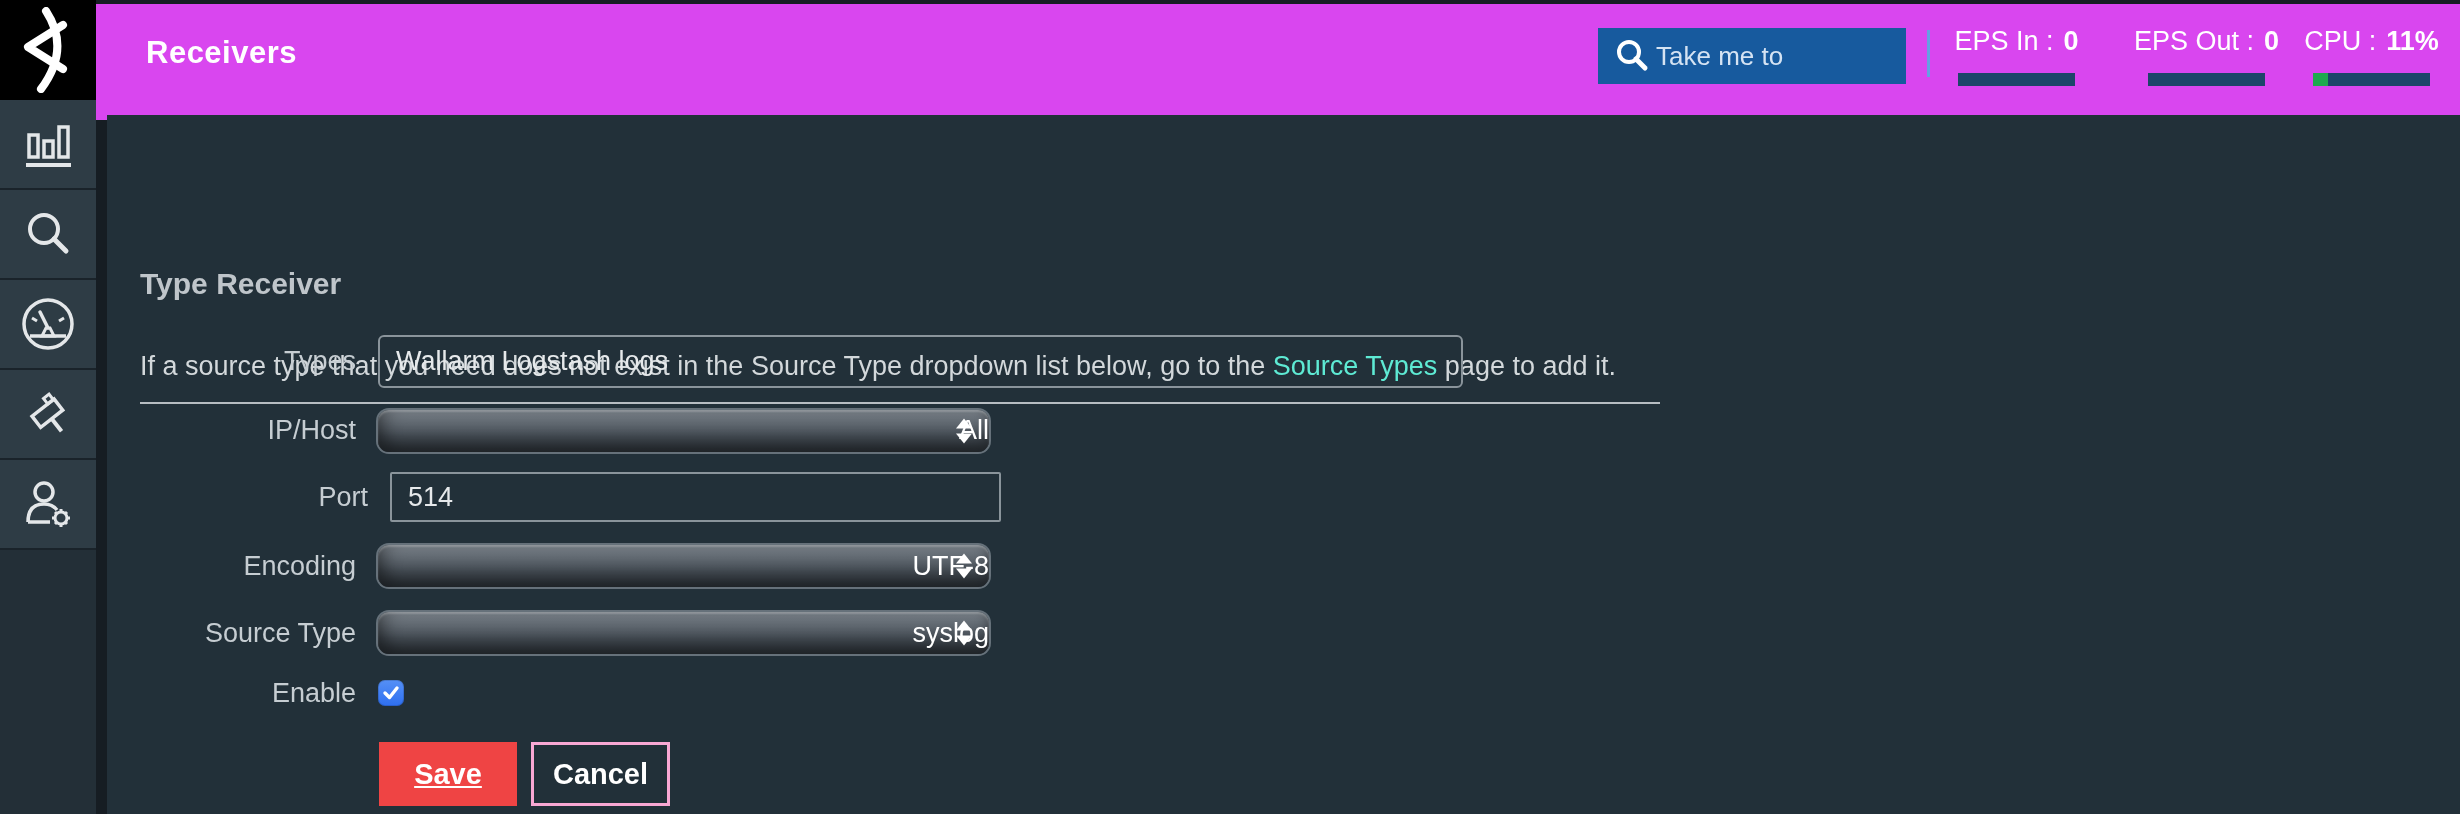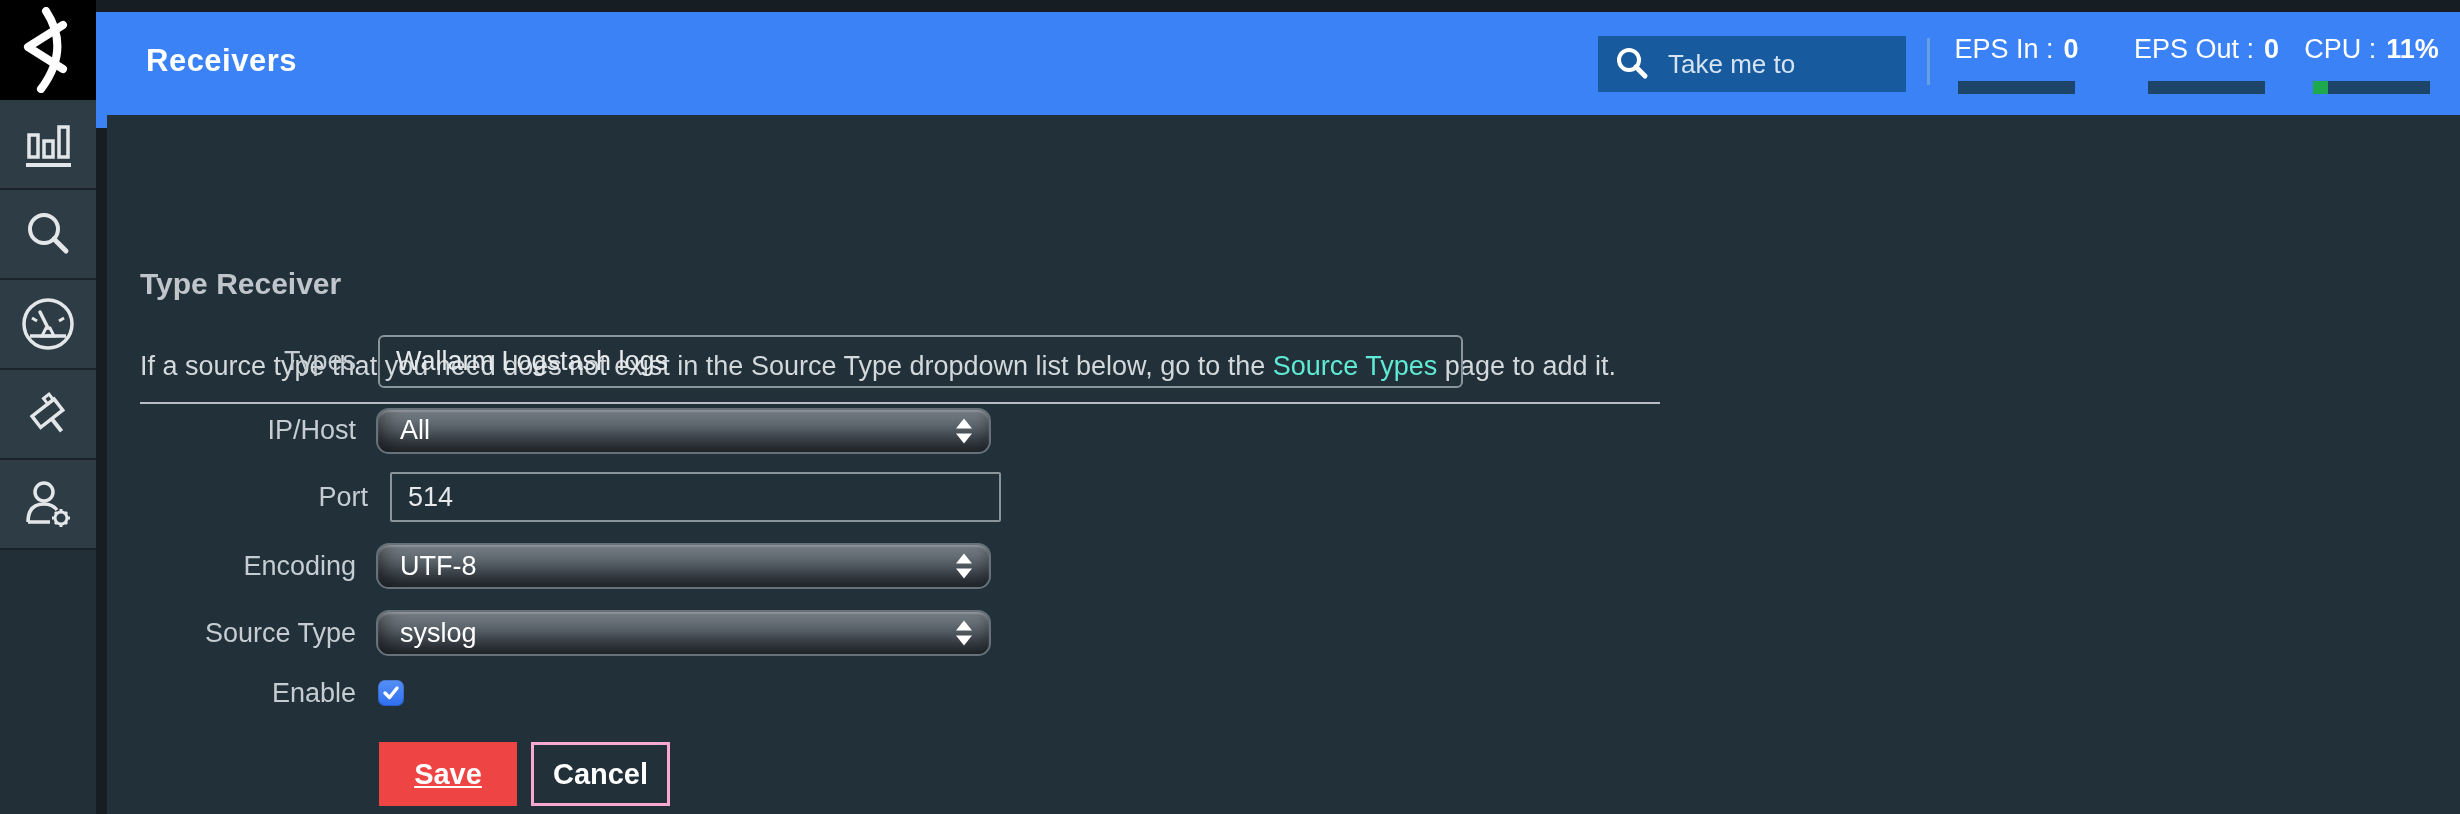--- a/index.html
+++ b/index.html
@@ -1,25 +1,25 @@
 <!DOCTYPE html>
 <html><head>
 <meta charset="utf-8">
 <style>
   html,body{margin:0;padding:0;background:#0b1015;}
   .page{position:relative;width:2460px;height:814px;background:#161d23;overflow:hidden;
         font-family:"Liberation Sans",sans-serif;}
 
   
-  .topbar{position:absolute;left:96px;top:12px;width:2364px;height:116px;background:#3b82f6;}
+  .topbar{position:absolute;left:96px;top:4px;width:2364px;height:116px;background:#d946ef;}
   .topbar-title{position:absolute;left:50px;top:31px;font-size:31px;font-weight:bold;color:#ffffff;letter-spacing:.5px;}
   .search-box{position:absolute;left:1502px;top:24px;width:308px;height:56px;background:#175a9e;
               display:flex;align-items:center;padding-left:16px;box-sizing:border-box;}
   .search-box input{background:transparent;border:none;outline:none;color:#dbe7f5;font-size:26px;
-                    font-family:"Liberation Sans",sans-serif;width:210px;margin-left:16px;}
+                    font-family:"Liberation Sans",sans-serif;width:210px;margin-left:4px;}
   .search-box input::placeholder{color:#d5e3f3;opacity:1;}
   .topbar-divider{position:absolute;left:1831px;top:26px;width:3px;height:47px;background:#66a0e2;}
   .meter{position:absolute;top:0;width:117px;height:100px;}
   .meter-label{position:absolute;top:22px;left:50%;transform:translateX(-50%);white-space:nowrap;
                color:#ffffff;font-size:27px;}
   .meter-label b{margin-left:10px;}
   .meter-track{position:absolute;top:69px;left:0;width:117px;height:13px;background:#1d4569;}
   .meter-fill{height:100%;background:#1fa94e;width:0;}
 
   
@@ -39,21 +39,21 @@
 
   
   .frm-row{position:absolute;left:0;display:flex;align-items:center;}
   .frm-label{width:249px;padding-right:22px;text-align:right;font-size:27px;color:#c6cdd2;flex:none;}
   .txt-input{background:transparent;border:2px solid #8a949b;border-radius:2px;color:#e6e9eb;
              font-size:27px;font-family:"Liberation Sans",sans-serif;padding:0 16px;box-sizing:border-box;outline:none;}
   .sel{position:relative;height:42px;border-radius:11px;display:flex;align-items:center;
        padding-left:22px;box-sizing:border-box;color:#ffffff;font-size:27px;cursor:pointer;
        background:linear-gradient(180deg,#7d858d 0%,#5a626a 38%,#474f57 62%,#3a424a 100%);
        box-shadow:0 0 0 2px rgba(158,168,176,.55), inset 0 2px 2px rgba(255,255,255,.22),
-                  inset 0 -11px 14px rgba(0,0,0,.42), inset 12px 0 14px rgba(0,0,0,.18);}
+                  inset 0 -11px 14px rgba(0,0,0,.42), inset 12px 0 14px rgba(0,0,0,.18);justify-content:flex-end;}
   .sel-arrows{position:absolute;right:17px;top:50%;transform:translateY(-50%);display:flex;
               flex-direction:column;gap:5px;align-items:center;}
   .arr-up{width:0;height:0;border-left:8px solid transparent;border-right:8px solid transparent;
           border-bottom:10px solid #ffffff;}
   .arr-down{width:0;height:0;border-left:8px solid transparent;border-right:8px solid transparent;
             border-top:10px solid #ffffff;}
   .checkbox{width:26px;height:26px;border-radius:7px;background:linear-gradient(#5590f6,#2e6ff0);
             display:flex;align-items:center;justify-content:center;cursor:pointer;
             box-shadow:inset 0 0 0 1px rgba(0,0,0,.15);}
   .btn-row{position:absolute;left:272px;top:627px;display:flex;gap:14px;}

